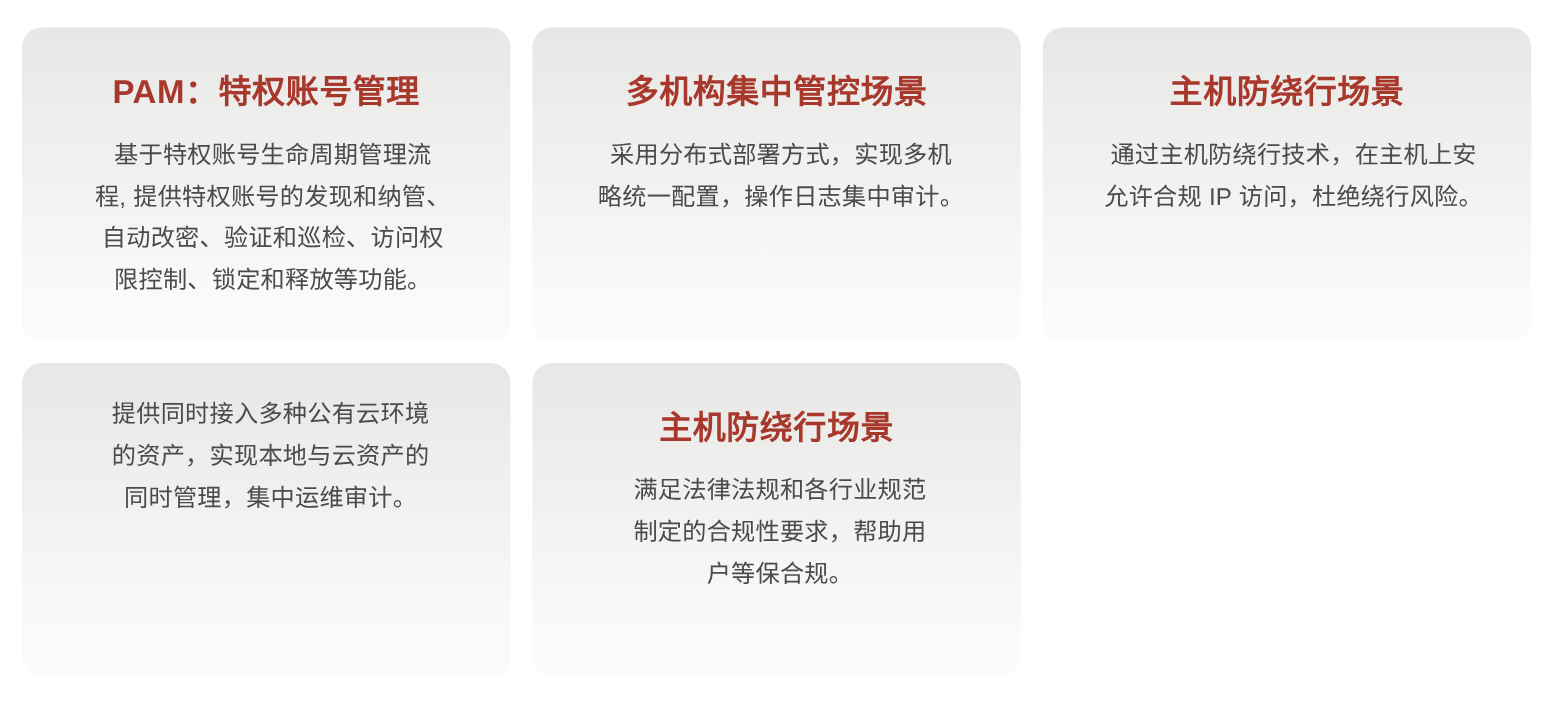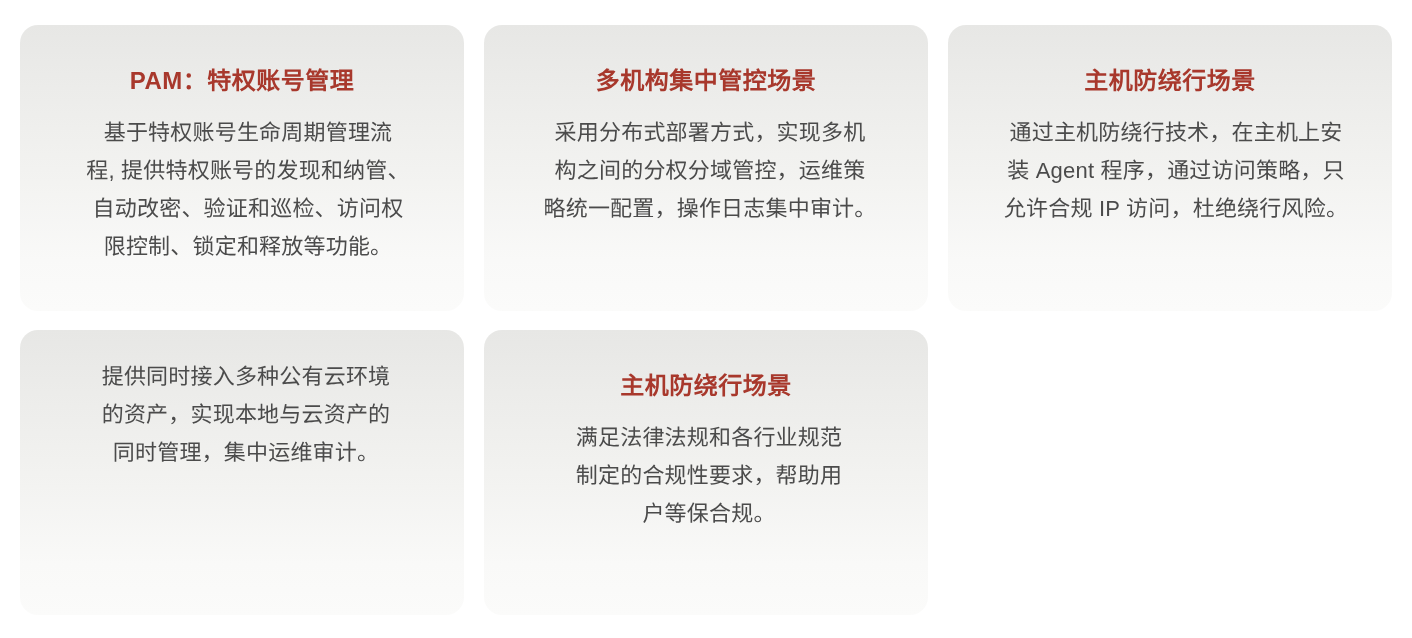--- a/index.html
+++ b/index.html
@@ -33,21 +33,21 @@
     background: linear-gradient(to bottom, #e7e7e5 0%, #ececea 22%, #f3f3f1 55%, #f9f9f8 82%, #fbfbfa 100%);
     padding: 28px 30px 20px 30px;
     display: flex;
     flex-direction: column;
     align-items: center;
     overflow: hidden;
   }
 
   .card-title {
     color: #a8382c;
-    font-size: 24px;
+    font-size: 30px;
     font-weight: bold;
     line-height: 1.3;
     letter-spacing: 0.5px;
     text-align: center;
     margin: 12px 0 18px 0;
     white-space: pre;
   }
 
   .card-body {
     color: #4b4b4b;
@@ -80,31 +80,29 @@
         <span class="body-line">程, 提供特权账号的发现和纳管、</span>
         <span class="body-line">自动改密、验证和巡检、访问权</span>
         <span class="body-line">限控制、锁定和释放等功能。</span>
       </div>
   </div>
 
   <div class="scene-card" data-col="2">
     <div class="card-title">多机构集中管控场景</div>
     <div class="card-body">
         <span class="body-line">采用分布式部署方式，实现多机</span>
-        <span class="body-line">构之间的分权分域管控，运维策</span>
         <span class="body-line">略统一配置，操作日志集中审计。</span>
       </div>
   </div>
 
 
   <div class="scene-card" data-col="1">
     <div class="card-title">主机防绕行场景</div>
     <div class="card-body">
         <span class="body-line">通过主机防绕行技术，在主机上安</span>
-        <span class="body-line">装 Agent 程序，通过访问策略，只</span>
         <span class="body-line">允许合规 IP 访问，杜绝绕行风险。</span>
       </div>
   </div>
 
   <div class="scene-card" data-col="2">
     <div class="card-body">
         <span class="body-line">提供同时接入多种公有云环境</span>
         <span class="body-line">的资产，实现本地与云资产的</span>
         <span class="body-line">同时管理，集中运维审计。</span>
       </div>

